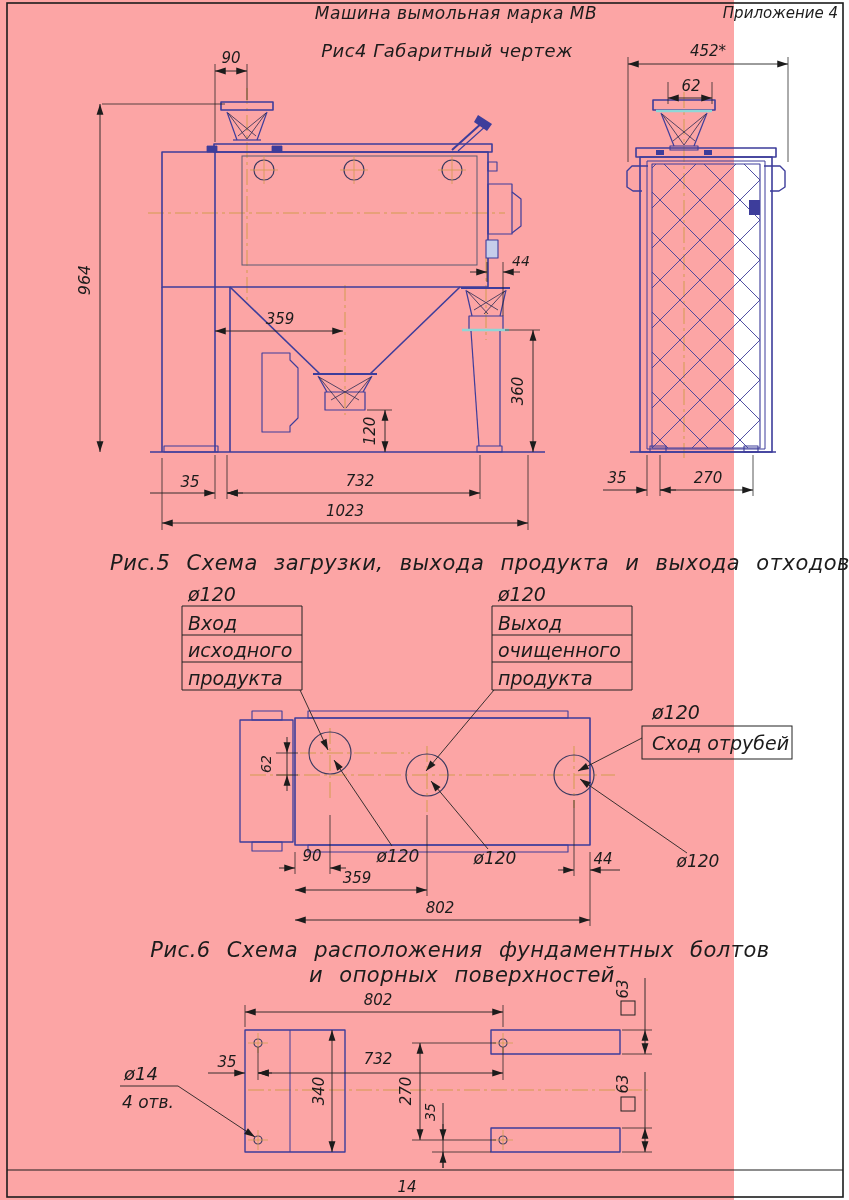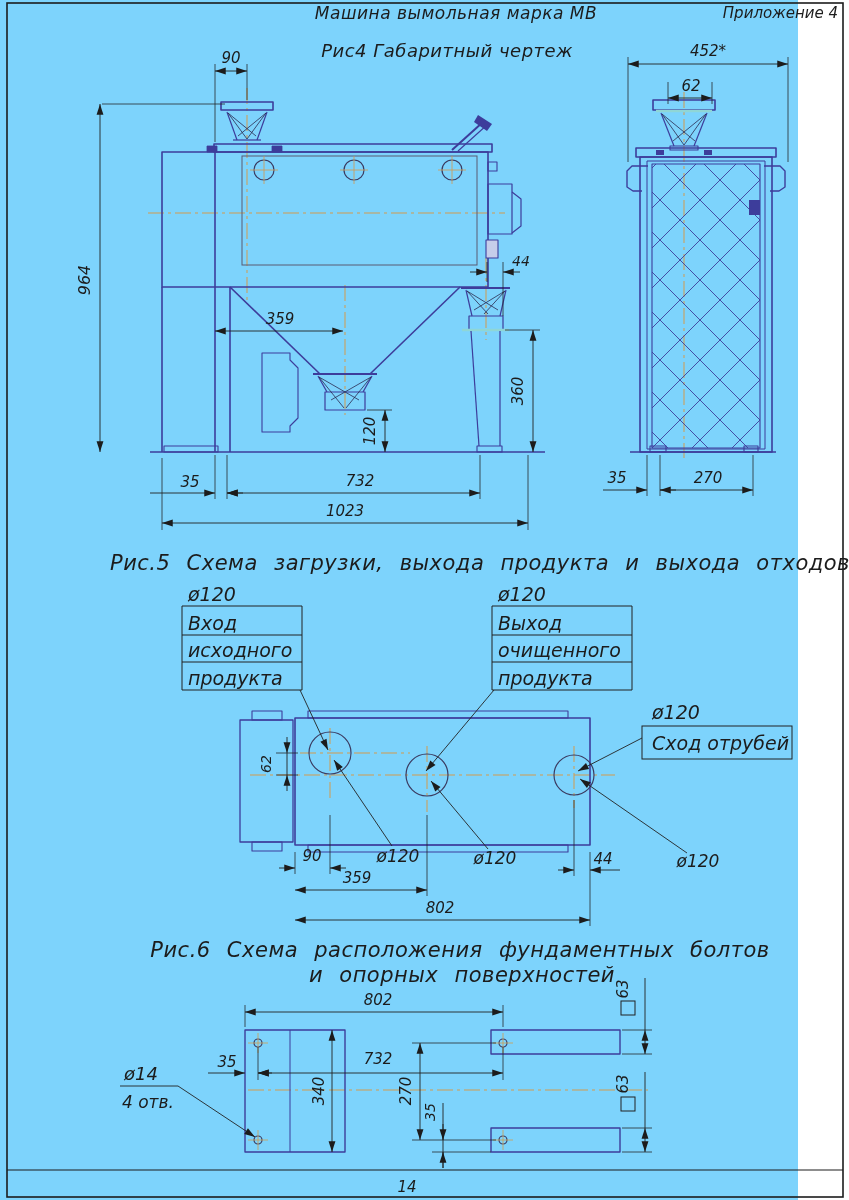--- a/index.html
+++ b/index.html
@@ -1,16 +1,16 @@
 <!DOCTYPE html>
 <html><head>
 <meta charset="utf-8">
 <style>
   html,body{margin:0;padding:0;background:#fff;}
-  .page{width:798px;height:1200px;position:relative;background:#7dd3fc;}
+  .page{width:734px;height:1200px;position:relative;background:#fca5a5;}
   svg{display:block}
   .t{font-family:"DejaVu Sans","Liberation Sans",sans-serif;font-style:italic;fill:#1c1c1c;}
   .cap{letter-spacing:.5px;}
   .wide{word-spacing:9px;letter-spacing:.5px;}
   .obj{stroke:#3d3d9b;stroke-width:1.6;fill:none;stroke-linejoin:round;}
   .obj2{stroke:#3d3d9b;stroke-width:1;fill:none;}
   .fillb{fill:#3d3d9b;stroke:none;}
   .dim{stroke:#222;stroke-width:.9;fill:none;}
   .ext{stroke:#222;stroke-width:.75;fill:none;}
   .cl{stroke:#d39b4e;stroke-width:1;stroke-dasharray:16 4 3 4;fill:none;}

